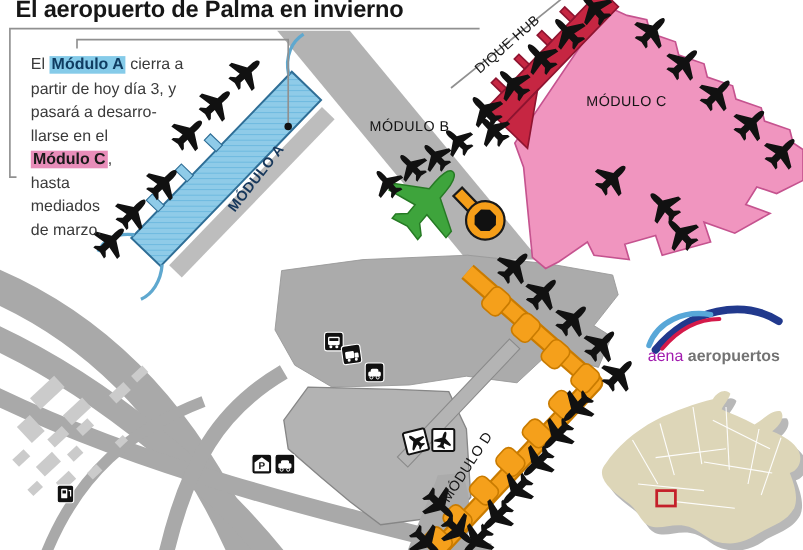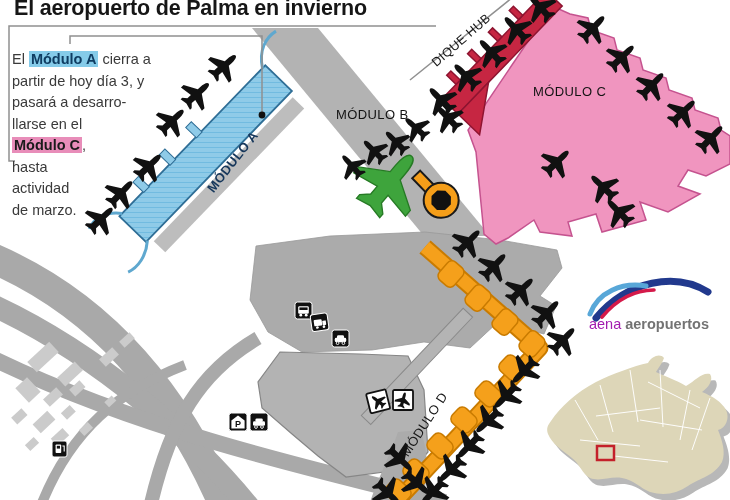--- a/index.html
+++ b/index.html
@@ -3,21 +3,21 @@
 <meta charset="utf-8">
 <style>
   html,body{margin:0;padding:0;background:#fff;}
   .stage{position:relative;width:730px;height:500px;background:#ffffff;overflow:hidden;
          font-family:"Liberation Sans","DejaVu Sans",sans-serif;}
   .stage svg{position:absolute;left:0;top:0;}
   .title{position:absolute;left:14px;top:-4px;font-size:21.5px;font-weight:bold;color:#161616;
          letter-spacing:-0.2px;white-space:nowrap;}
   .callout{position:absolute;left:12px;top:49px;width:170px;font-size:14.5px;line-height:21.5px;
            color:#3a3a3a;}
-  .callout .ln{white-space:nowrap;}
+  .callout .ln{white-space:nowrap;margin-left:16px;}
   .hl-a{background:#85CBE9;color:#0f3d62;font-weight:bold;padding:0 2px;}
   .hl-c{background:#E88DB9;color:#1a1a1a;font-weight:bold;padding:0 2px;}
   .maplabel{position:absolute;font-size:13px;color:#141414;letter-spacing:0.4px;white-space:nowrap;}
   .rot{transform-origin:0 0;}
   .lbl-a{left:204px;top:186px;transform:rotate(-52deg);font-weight:bold;color:#16375B;}
   .lbl-b{left:336px;top:107px;}
   .lbl-c{left:533px;top:84px;}
   .lbl-d{left:398px;top:451px;transform:rotate(-57deg);}
   .lbl-dique{left:429px;top:59px;transform:rotate(-41deg);font-size:12.5px;}
   .aena-text{position:absolute;left:575px;top:316px;width:148px;text-align:center;font-size:14.5px;
@@ -246,21 +246,21 @@
 
 <div class="title">El aeropuerto de Palma en invierno</div>
 
 <div class="callout">
   <div class="ln"><span>El </span><span class="hl-a">Módulo A</span><span> cierra a</span></div>
   <div class="ln">partir de hoy día 3, y</div>
   <div class="ln">pasará a desarro-</div>
   <div class="ln">llarse en el</div>
   <div class="ln"><span class="hl-c">Módulo C</span><span>,</span></div>
   <div class="ln">hasta</div>
-  <div class="ln">actividad</div>
+  <div class="ln">mediados</div>
   <div class="ln">de marzo.</div>
 </div>
 
 <div class="maplabel rot lbl-a">MÓDULO A</div>
 <div class="maplabel lbl-b">MÓDULO B</div>
 <div class="maplabel lbl-c">MÓDULO C</div>
 <div class="maplabel rot lbl-d">MÓDULO D</div>
 <div class="maplabel rot lbl-dique">DIQUE HUB</div>
 
 <div class="aena-text"><span class="a1">aena</span> <span class="a2">aeropuertos</span></div>

